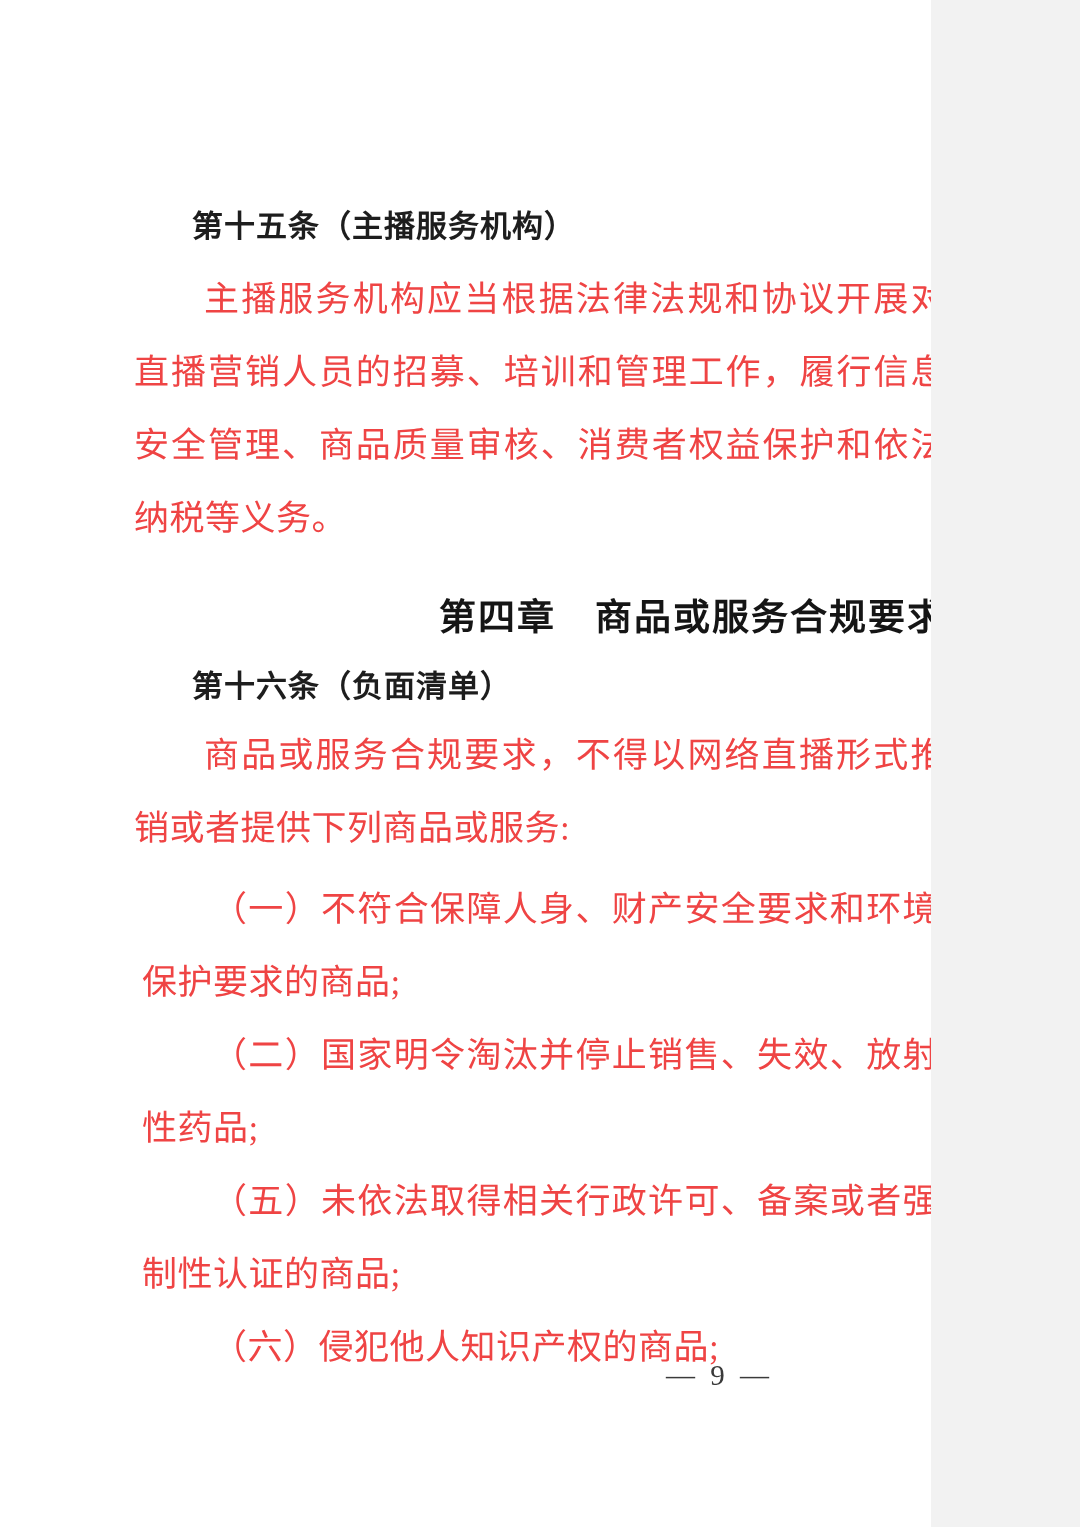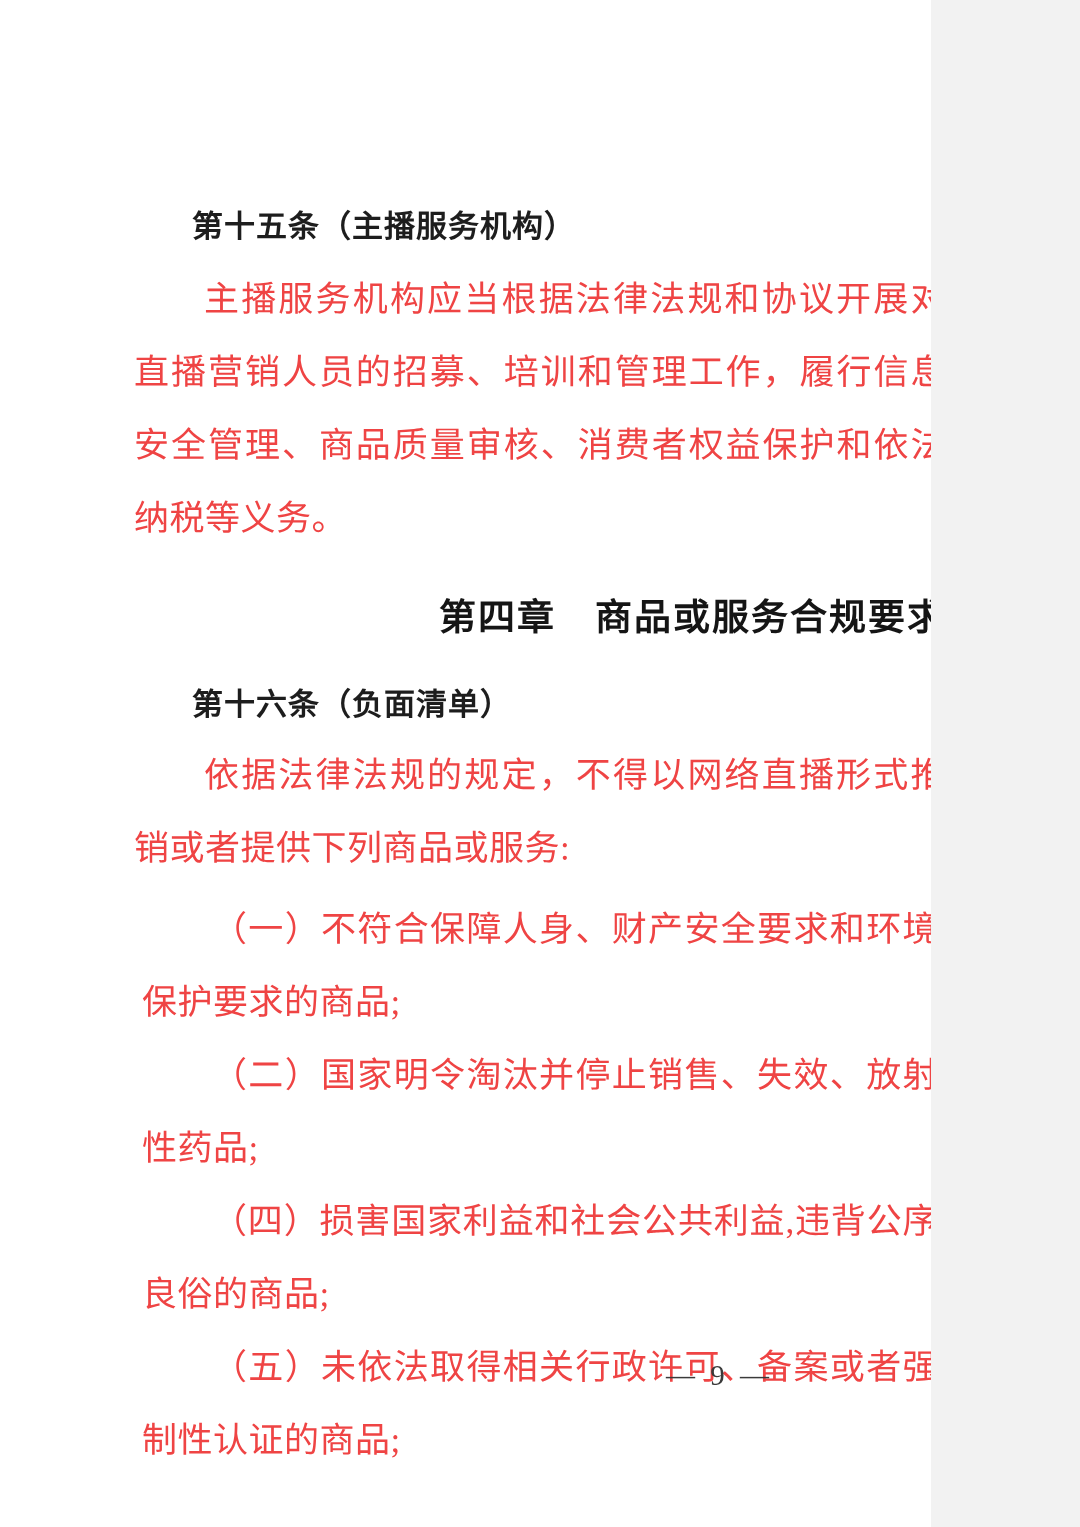--- a/index.html
+++ b/index.html
@@ -33,22 +33,21 @@
     font-family: "Liberation Sans", "DejaVu Sans", sans-serif;
     font-weight: 700;
     font-size: 31px;
     line-height: 44px;
     letter-spacing: 1px;
     text-indent: 58px; 
     color: #1d1d1d;
     margin: 0;
   }
   .article-heading.h16 {
-    margin-top: 40px;
-    font-family: Liberation Mono, monospace;
+    margin-top: 20px;
   }
   
   .body-para {
     font-size: 35px;
     line-height: 73px;
     letter-spacing: 0.5px;
     text-indent: 2em;
     text-align: justify;
     margin: 0;
     color: #ef4444;
@@ -96,25 +95,25 @@
   <div class="content">
 
     <h2 class="article-heading">第十五条（主播服务机构）</h2>
 
     <p class="body-para first">主播服务机构应当根据法律法规和协议开展对直播营销人员的招募、培训和管理工作，履行信息安全管理、商品质量审核、消费者权益保护和依法纳税等义务。</p>
 
     <h1 class="chapter-heading">第四章　商品或服务合规要求</h1>
 
     <h2 class="article-heading h16">第十六条（负面清单）</h2>
 
-    <p class="body-para intro-para">依据法律法规的规定，不得以网络直播形式推销或者提供下列商品或服务:</p>
+    <p class="body-para intro-para">商品或服务合规要求，不得以网络直播形式推销或者提供下列商品或服务:</p>
 
     <div class="negative-list">
       <p class="body-para">（一）不符合保障人身、财产安全要求和环境保护要求的商品;</p>
       <p class="body-para">（二）国家明令淘汰并停止销售、失效、放射性药品;</p>
-      <p class="body-para">（四）损害国家利益和社会公共利益,违背公序良俗的商品;</p>
       <p class="body-para">（五）未依法取得相关行政许可、备案或者强制性认证的商品;</p>
+      <p class="body-para">（六）侵犯他人知识产权的商品;</p>
     </div>
 
   </div>
 
   <div class="page-number">— 9 —</div>
 </div>
 
 </body></html>

